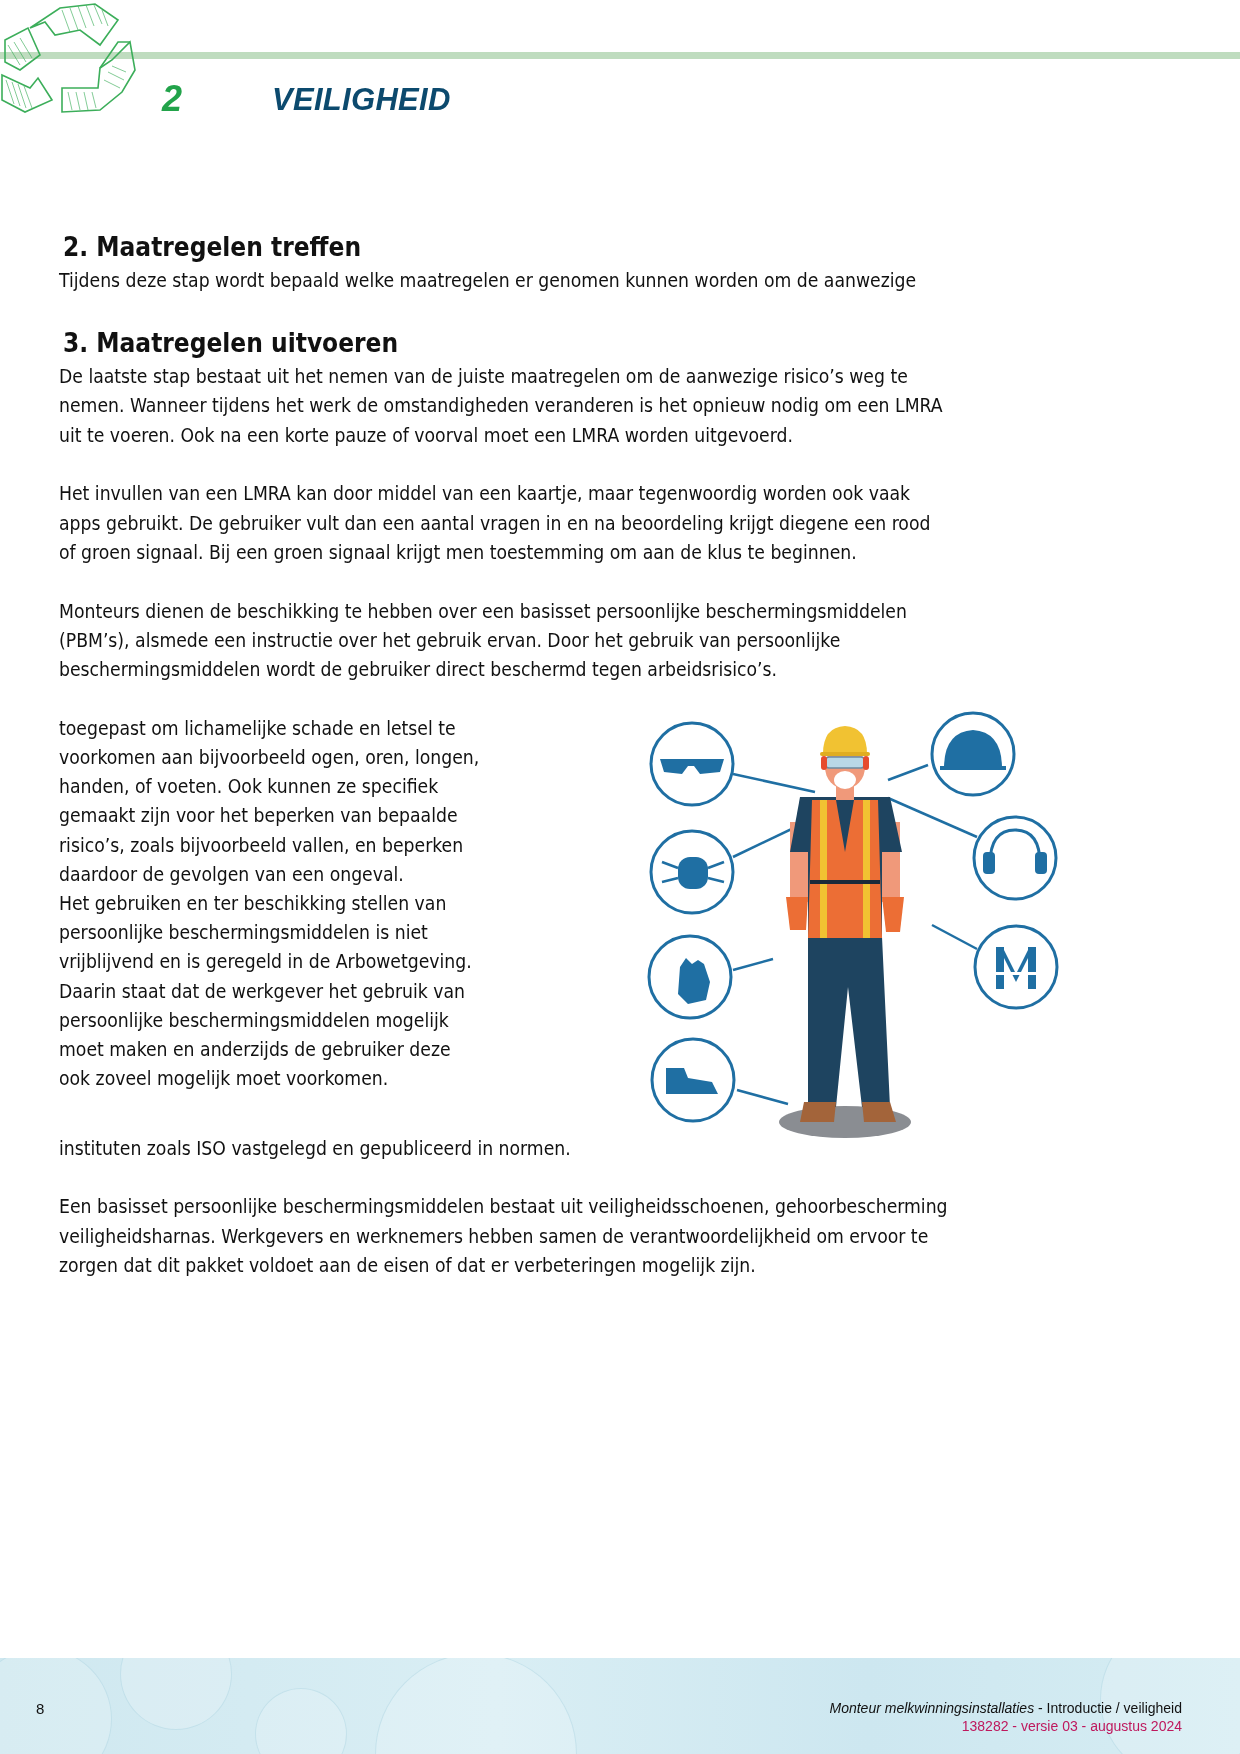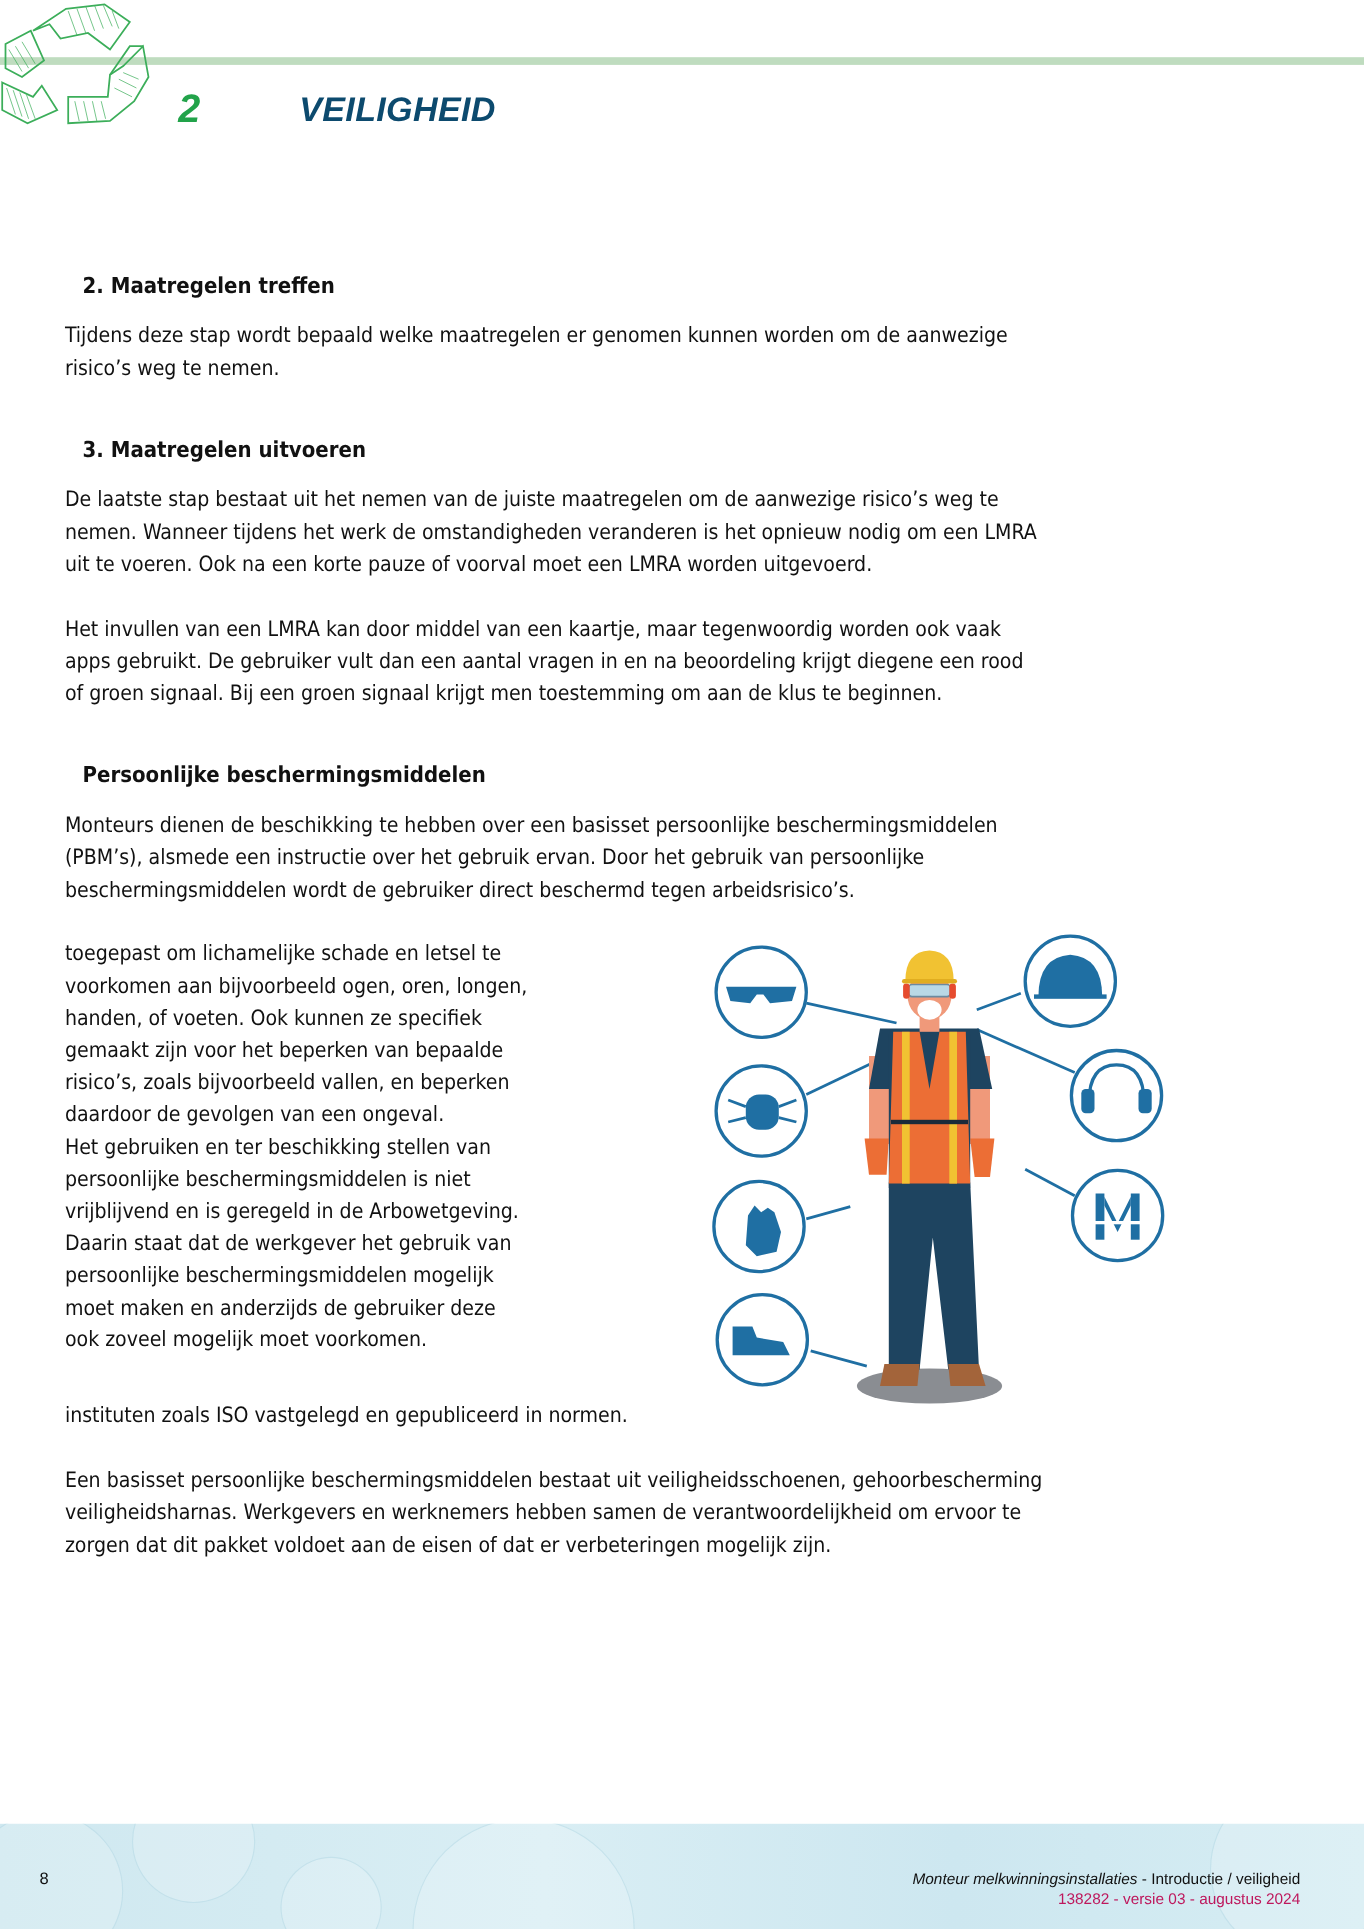--- a/index.html
+++ b/index.html
@@ -7,21 +7,21 @@
          font-family: "DejaVu Sans", sans-serif; color: #111; }
   .topbar { position: absolute; left: 0; top: 52px; width: 1240px; height: 7px; background: #bfdcbf; }
   .logo { position: absolute; left: 0; top: 0; width: 140px; height: 115px; }
   .chapnum { position: absolute; left: 162px; top: 78px; font-family: "Liberation Sans", sans-serif;
              font-style: italic; font-weight: bold; font-size: 36px; color: #22a34a; }
   .chaptitle { position: absolute; left: 272px; top: 82px; font-family: "Liberation Sans", sans-serif;
                font-style: italic; font-weight: bold; font-size: 31px; color: #0c4a6e; letter-spacing: 0.3px; }
   .content { position: absolute; left: 59px; top: 229px; width: 1010px; font-size: 19.2px; line-height: 29.3px;
              font-family: "DejaVu Sans Condensed", "DejaVu Sans", sans-serif; }
   .content p { margin: 0; }
-  .content h3 { margin: 16px; font-size: 20px; line-height: 29.3px; font-weight: bold; }
+  .content h3 { margin: 4px; font-size: 26px; line-height: 29.3px; font-weight: bold; }
   .gap { height: 29.3px; }
   .col-wrap { position: relative; height: 420px; }
   .col-text { position: absolute; left: 0; top: 0; width: 500px; font-size: 19.2px; line-height: 29.2px; }
   .illus { position: absolute; left: 581px; top: -12px; width: 430px; height: 440px; }
   .footer { position: absolute; left: 0; top: 1658px; width: 1240px; height: 96px;
             background: linear-gradient(90deg, #cfe8f0 0%, #d9eef4 40%, #cde7f0 70%, #d6edf3 100%); overflow: hidden; }
   .bubble { position: absolute; border-radius: 50%; background: rgba(255,255,255,0.18); border: 1px solid rgba(160,205,220,0.4); }
   .pagenum { position: absolute; left: 36px; top: 1700px; font-family: "Liberation Sans", sans-serif; font-size: 15px; color: #111; }
   .foot-title { position: absolute; right: 58px; top: 1700px; font-family: "Liberation Sans", sans-serif; font-size: 14px; color: #111; text-align: left; }
   .foot-title i { font-style: italic; }
@@ -46,35 +46,33 @@
     <path d="M108 72 L124 80 M112 66 L126 72 M104 80 L120 88"></path>
     <path d="M6 80 L14 104 M12 82 L20 106 M18 84 L26 108 M24 86 L32 108"></path>
   </g>
 </svg>
 <div class="chapnum">2</div>
 <div class="chaptitle">VEILIGHEID</div>
 
 <div class="content">
   <h3>2. Maatregelen treffen</h3>
   <p>Tijdens deze stap wordt bepaald welke maatregelen er genomen kunnen worden om de aanwezige</p>
-  <p>risico’s weg te nemen.</p>
   <div class="gap"></div>
 
   <h3>3. Maatregelen uitvoeren</h3>
   <p>De laatste stap bestaat uit het nemen van de juiste maatregelen om de aanwezige risico’s weg te</p>
   <p>nemen. Wanneer tijdens het werk de omstandigheden veranderen is het opnieuw nodig om een LMRA</p>
   <p>uit te voeren. Ook na een korte pauze of voorval moet een LMRA worden uitgevoerd.</p>
   <div class="gap"></div>
 
   <p>Het invullen van een LMRA kan door middel van een kaartje, maar tegenwoordig worden ook vaak</p>
   <p>apps gebruikt. De gebruiker vult dan een aantal vragen in en na beoordeling krijgt diegene een rood</p>
   <p>of groen signaal. Bij een groen signaal krijgt men toestemming om aan de klus te beginnen.</p>
   <div class="gap"></div>
 
-  <h3>Persoonlijke beschermingsmiddelen</h3>
   <p>Monteurs dienen de beschikking te hebben over een basisset persoonlijke beschermingsmiddelen</p>
   <p>(PBM’s), alsmede een instructie over het gebruik ervan. Door het gebruik van persoonlijke</p>
   <p>beschermingsmiddelen wordt de gebruiker direct beschermd tegen arbeidsrisico’s.</p>
   <div class="gap"></div>
 
   <div class="col-wrap">
     <div class="col-text">
       <p>toegepast om lichamelijke schade en letsel te</p>
       <p>voorkomen aan bijvoorbeeld ogen, oren, longen,</p>
       <p>handen, of voeten. Ook kunnen ze specifiek</p>

